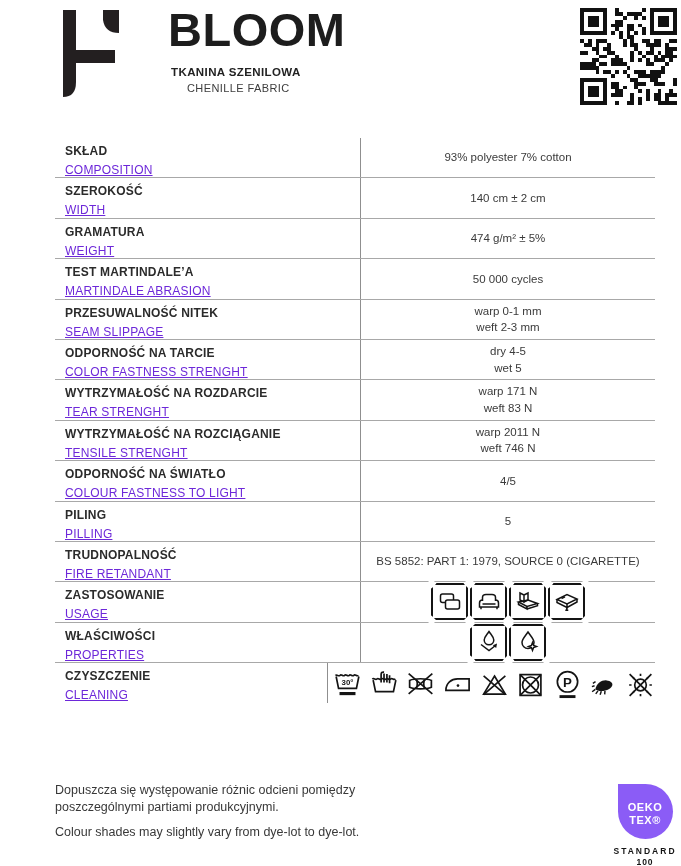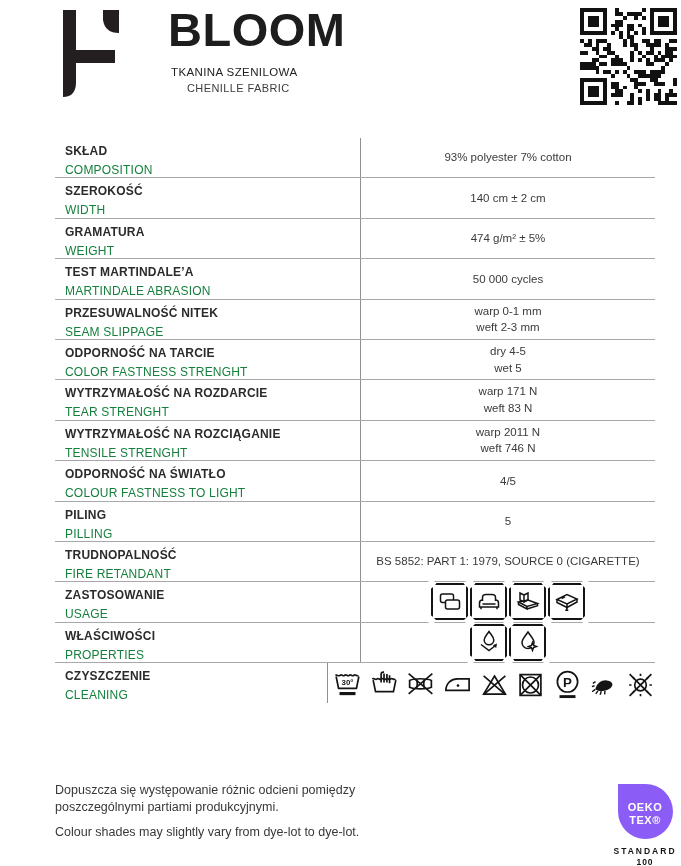--- a/index.html
+++ b/index.html
@@ -3,33 +3,33 @@
 <meta charset="utf-8">
 <style>
   html,body{margin:0;padding:0;background:#fff;}
   .page{position:relative;width:681px;height:866px;background:#ffffff;overflow:hidden;
         font-family:"Liberation Sans", sans-serif;color:#1c1c1c;margin-left:15px;}
 
   
   .logo{position:absolute;left:48px;top:10px;}
   .brand{position:absolute;left:153px;top:2px;font-size:47px;font-weight:700;
          letter-spacing:.5px;color:#1d1d1d;}
-  .sub-pl{position:absolute;left:156px;top:66px;font-size:11.5px;font-weight:400;
+  .sub-pl{position:absolute;left:156px;top:66px;font-size:11.5px;font-weight:700;
           letter-spacing:.4px;color:#222;}
   .sub-en{position:absolute;left:172px;top:82px;font-size:11px;color:#3c3c3c;
           letter-spacing:.4px;}
   .qr{position:absolute;left:565px;top:8px;}
 
   
   .spec{position:absolute;left:40px;top:138px;width:600px;}
   .row{display:flex;height:40.4px;border-bottom:1px solid #a8a8a8;box-sizing:border-box;}
   .row:last-child{border-bottom:none;}
   .cl{width:305px;box-sizing:border-box;padding:6px 8px 0 10px;}
   .pl{font-size:12px;font-weight:700;color:#2b2b2b;letter-spacing:.2px;}
-  .en{font-size:12px;color:#15803d;margin-top:5px;letter-spacing:.2px;}
+  .en{font-size:12px;color:#6d28d9;margin-top:5px;letter-spacing:.2px;text-decoration:underline;}
   .cv{flex:1;border-left:1px solid #8f8f8f;display:flex;flex-direction:column;
       justify-content:center;align-items:center;font-size:11.5px;color:#3a3a3a;
       gap:4px;overflow:visible;text-align:center;}
   .v{line-height:1.1;}
 
   
   .boxes{display:flex;flex-direction:row;gap:2px;}
   .ibox{position:relative;width:37px;height:37px;border:2.6px solid #141414;
         box-sizing:border-box;display:flex;align-items:center;justify-content:center;background:#fff;}
   .ibox::before,.ibox::after,.ibox .cn::before,.ibox .cn::after{

